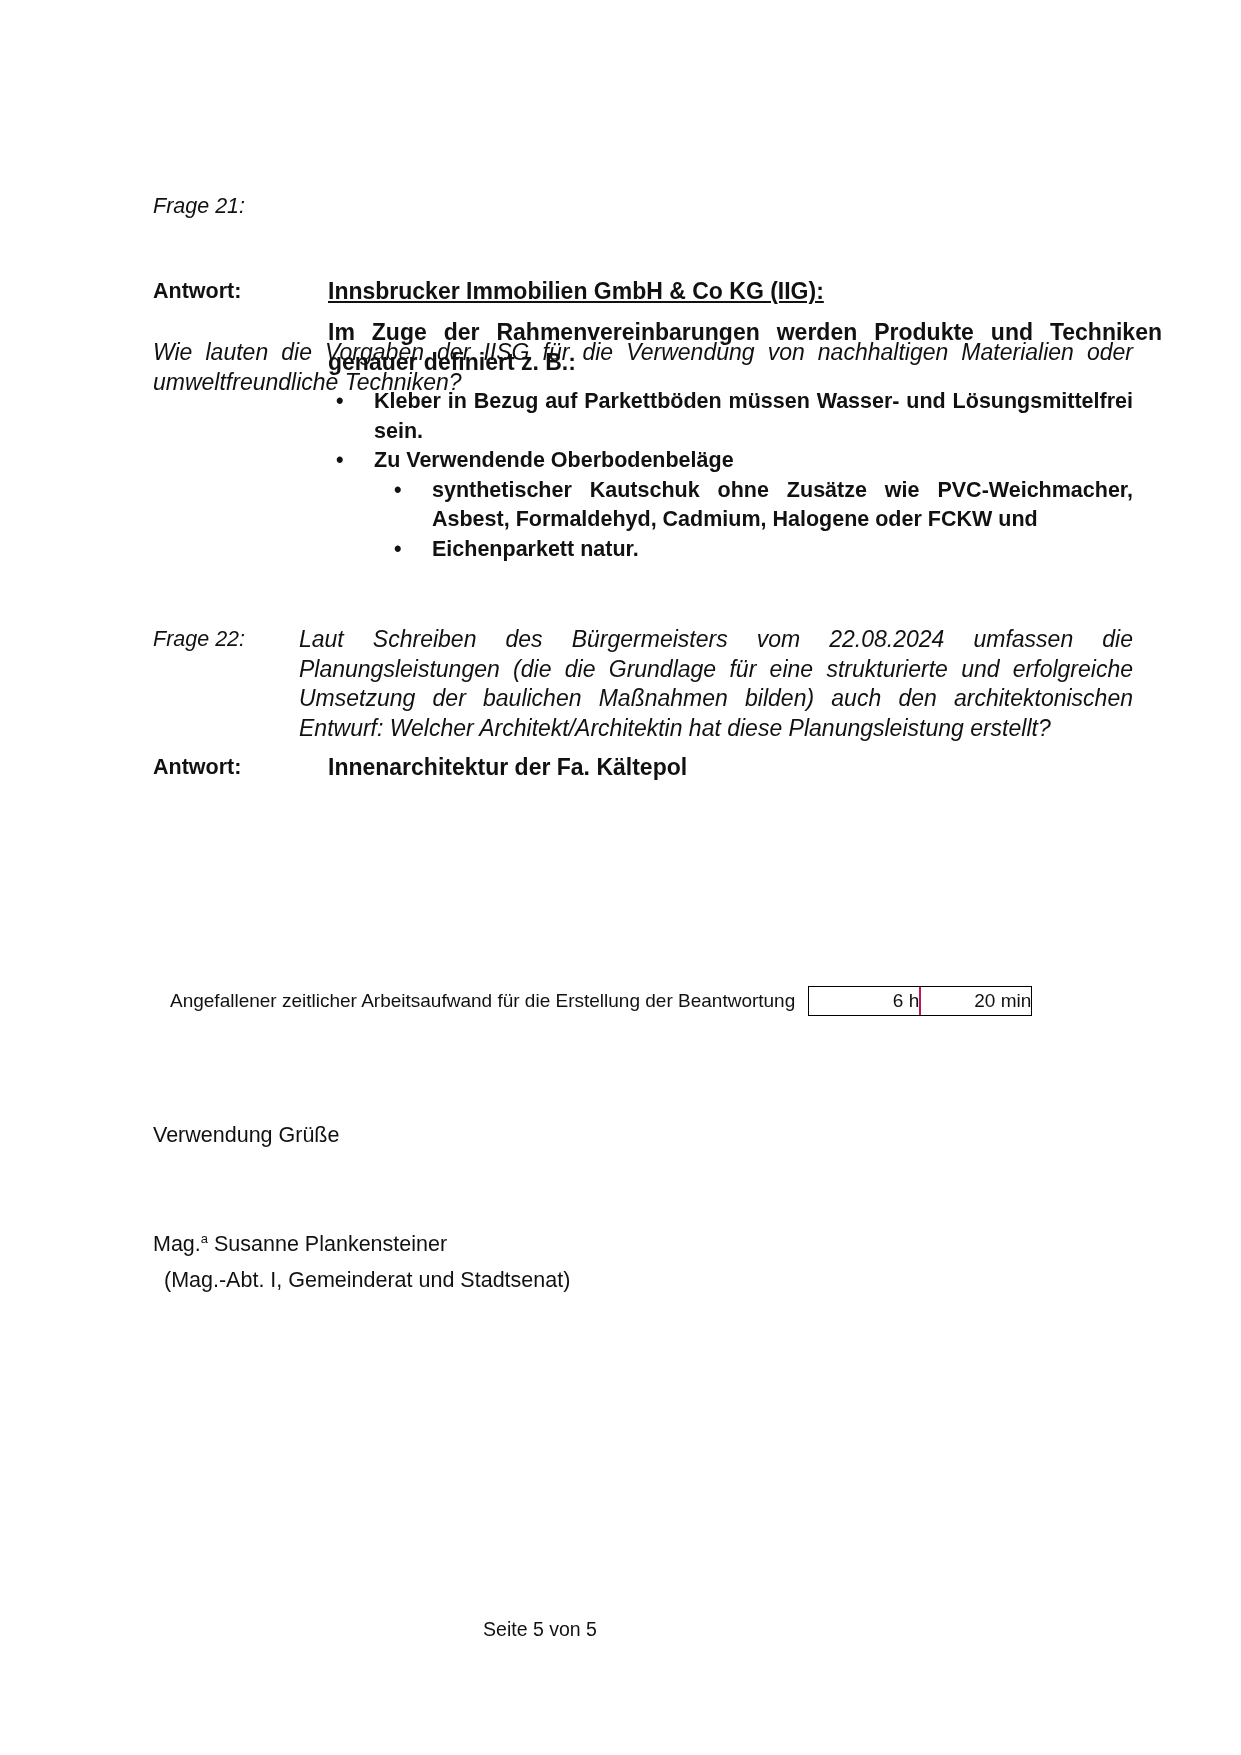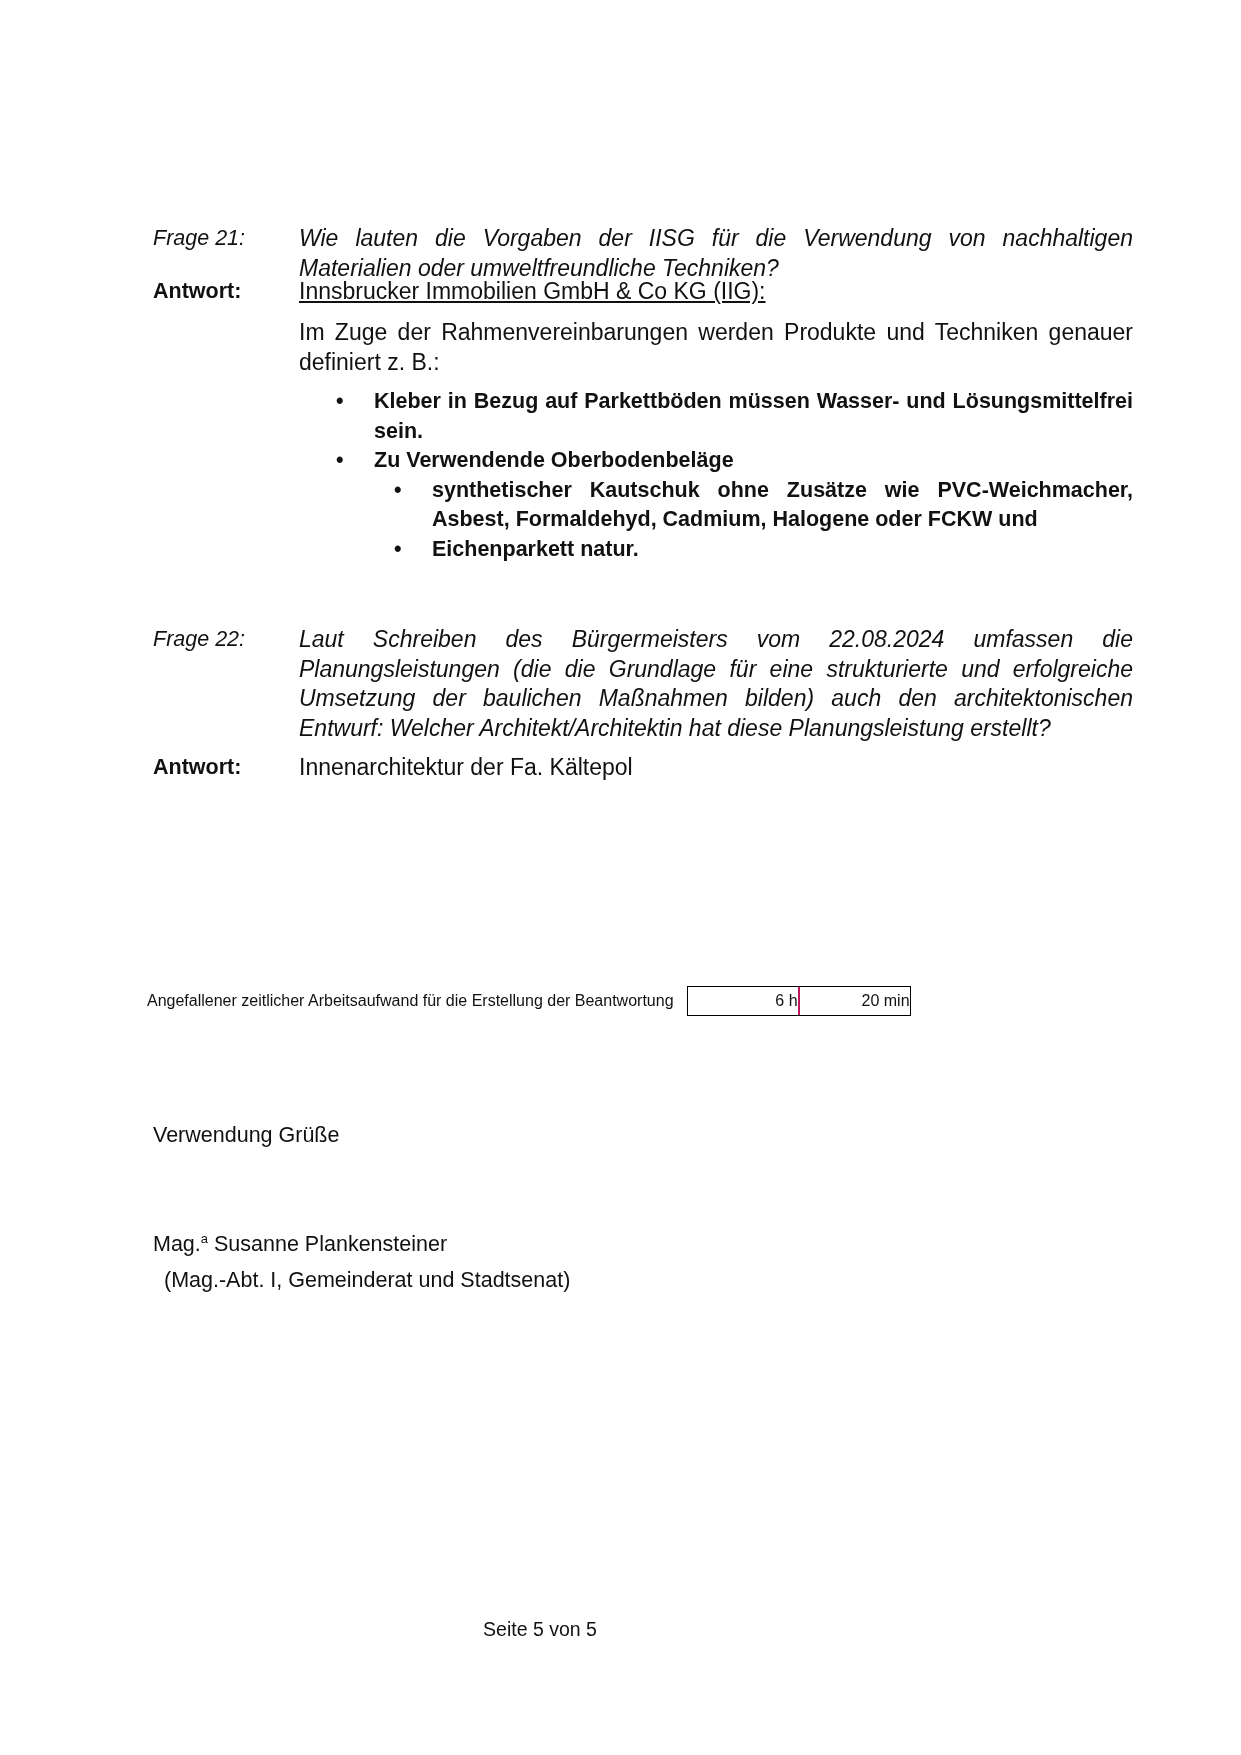--- a/index.html
+++ b/index.html
@@ -39,24 +39,24 @@
     }
     .label.italic { font-style: italic; }
     .label.bold { font-weight: bold; }
     .content {
       flex: 1 1 auto;
       font-size: 23px;
       line-height: 29.5px;
       text-align: justify;
     }
     .content.italic { font-style: italic; }
-    .content.bold { font-weight: normal; }
+    .content.bold { font-weight: bold; margin-left: 29px; }
     .underline { text-decoration: underline; }
 
-    #q21 { top: 224px; }
+    #q21 { top: 192px; flex-direction: column; }
     #a21 { top: 277px; }
     #a21-intro { position: absolute; left: 299px; top: 318px; width: 834px; }
     ul.lvl1 {
       position: absolute;
       left: 299px;
       top: 387px;
       width: 834px;
       margin: 0;
       padding: 0;
       list-style: none;
@@ -88,25 +88,25 @@
       position: absolute;
       left: 20px;
       top: 0;
     }
 
     #q22 { top: 625px; }
     #a22 { top: 753px; }
 
     .effort {
       position: absolute;
-      left: 147px;
+      left: 170px;
       top: 986px;
       display: flex;
       align-items: center;
-      font-size: 16px;
+      font-size: 19px;
     }
     .effort-label { margin-right: 13px; line-height: 28px; }
     .effort-box {
       display: flex;
       border: 1px solid #000;
       height: 28px;
     }
     .effort-cell {
       width: 110px;
       text-align: right;

